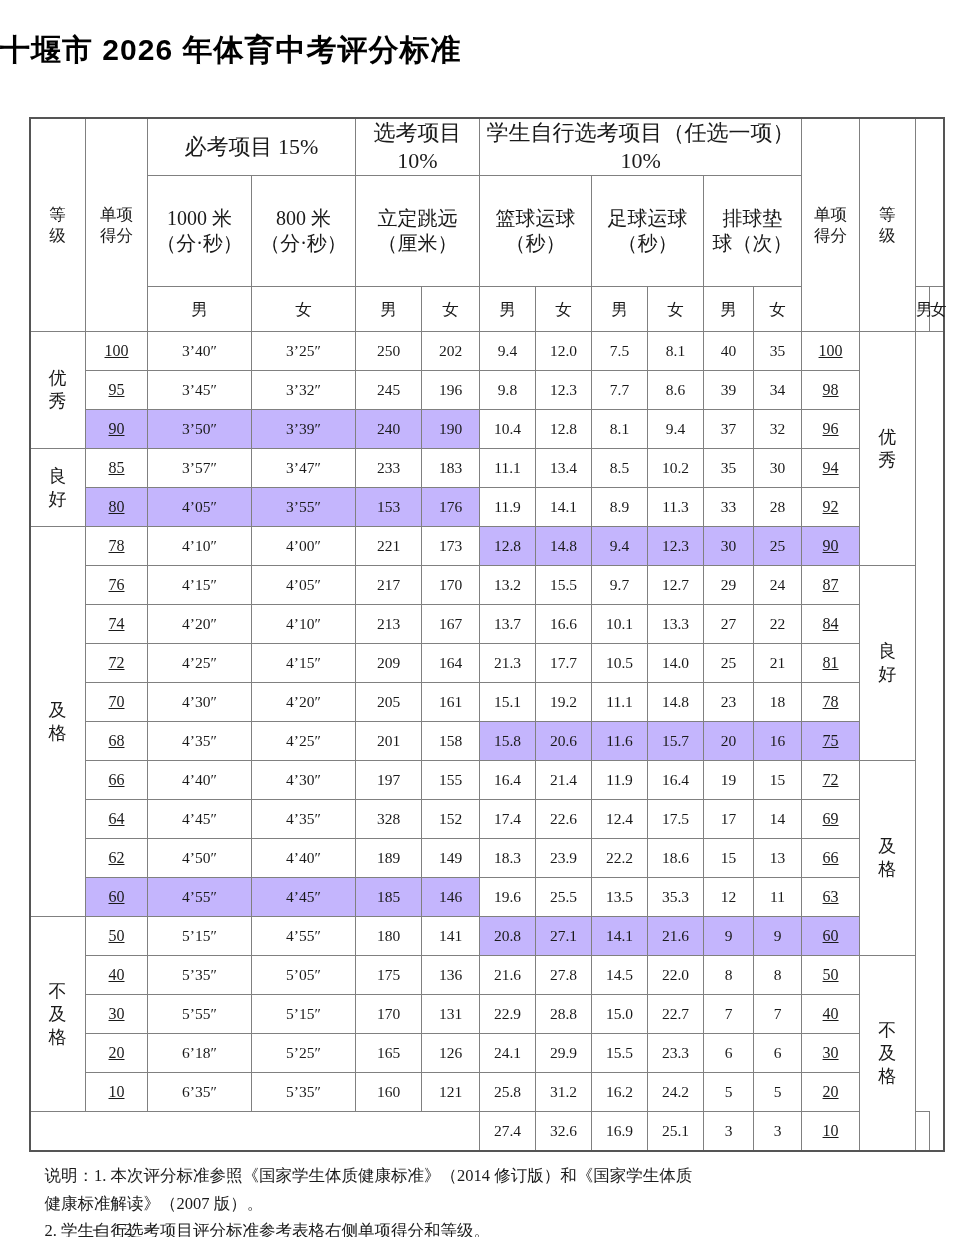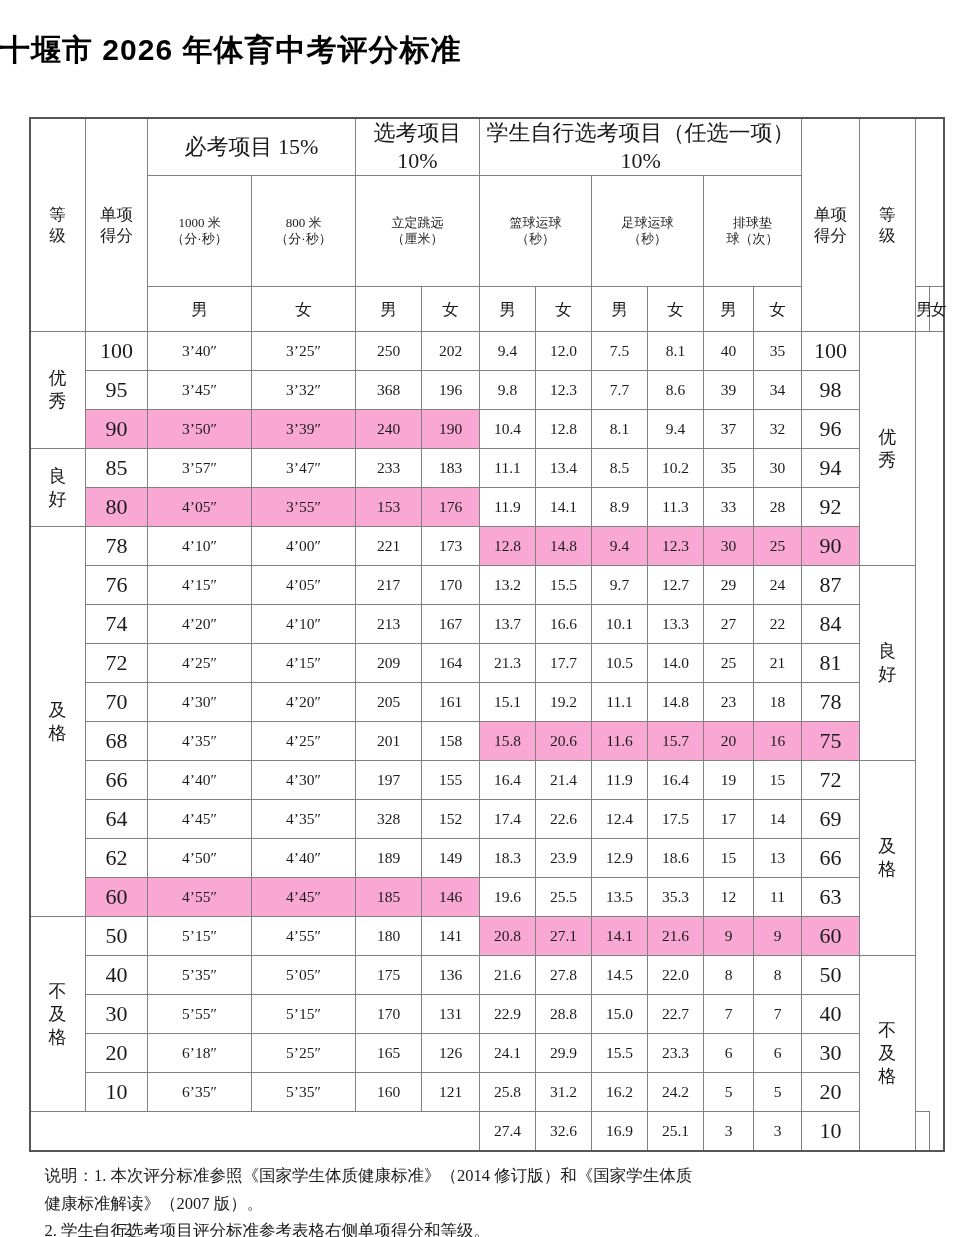--- a/index.html
+++ b/index.html
@@ -49,33 +49,33 @@
     font-weight: normal;
     padding: 0;
     line-height: 1.28;
     color: #1a1a1a;
     font-family: "Liberation Serif", "DejaVu Serif", serif;
   }
   table.score {
     border: 2px solid #555;
   }
   .hdr-group { height: 46px; font-size: 22px; }
-  .hdr-event { height: 110px; font-size: 13px; }
+  .hdr-event { height: 110px; font-size: 20px; }
   .hdr-sex  { height: 44px; font-size: 16.5px; }
   .grade-cell {
     font-size: 18px;
     font-weight: bold;
     letter-spacing: 0.5px;
     line-height: 1.45;
   }
   .grade-cell span { display: block; }
-  .score-cell { font-weight: bold; font-size: 22px; }
+  .score-cell { font-weight: bold; font-size: 16px; text-decoration: underline; }
   .val-cell { font-size: 15.5px; }
   .data-row td { height: 38px; }
-  .shaded { background: #f9a8d4; }
+  .shaded { background: #c4b5fd; }
   .hdr-vert { line-height: 1.45; font-size: 16.5px; }
   .hdr-vert span { display: block; }
   .evt-lines span { display: block; }
   .notes {
     width: 900px;
     margin: 10px auto 0 auto;
     font-size: 16.5px;
     line-height: 1.65;
     color: #1a1a1a;
     padding: 0 8px;
@@ -198,21 +198,21 @@
             <td class="score-cell">100</td>
             <td rowspan="6" class="grade-cell">
               <span>优</span>
               <span>秀</span>
             </td>
           </tr>
           <tr class="data-row">
             <td class="score-cell">95</td>
             <td class="val-cell">3’45″</td>
             <td class="val-cell">3’32″</td>
-            <td class="val-cell">368</td>
+            <td class="val-cell">245</td>
             <td class="val-cell">196</td>
             <td class="val-cell">9.8</td>
             <td class="val-cell">12.3</td>
             <td class="val-cell">7.7</td>
             <td class="val-cell">8.6</td>
             <td class="val-cell">39</td>
             <td class="val-cell">34</td>
             <td class="score-cell">98</td>
           </tr>
           <tr class="data-row">
@@ -386,21 +386,21 @@
             <td class="score-cell">69</td>
           </tr>
           <tr class="data-row">
             <td class="score-cell">62</td>
             <td class="val-cell">4’50″</td>
             <td class="val-cell">4’40″</td>
             <td class="val-cell">189</td>
             <td class="val-cell">149</td>
             <td class="val-cell">18.3</td>
             <td class="val-cell">23.9</td>
-            <td class="val-cell">12.9</td>
+            <td class="val-cell">22.2</td>
             <td class="val-cell">18.6</td>
             <td class="val-cell">15</td>
             <td class="val-cell">13</td>
             <td class="score-cell">66</td>
           </tr>
           <tr class="data-row">
             <td class="score-cell shaded">60</td>
             <td class="val-cell shaded">4’55″</td>
             <td class="val-cell shaded">4’45″</td>
             <td class="val-cell shaded">185</td>

